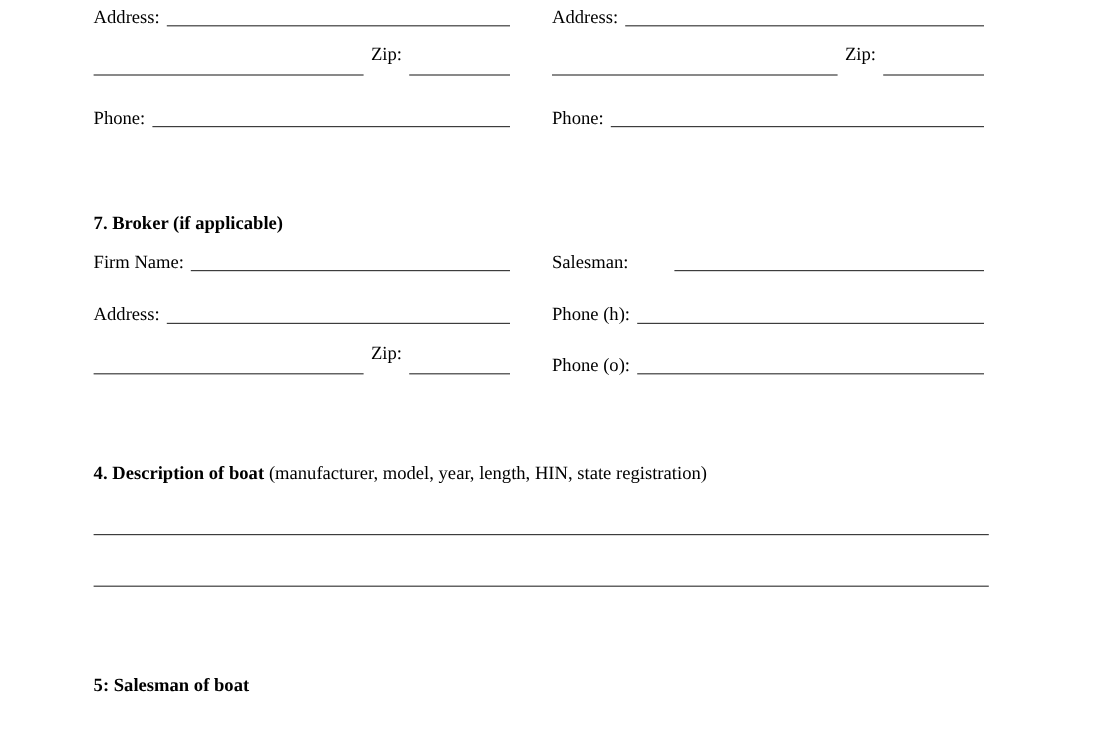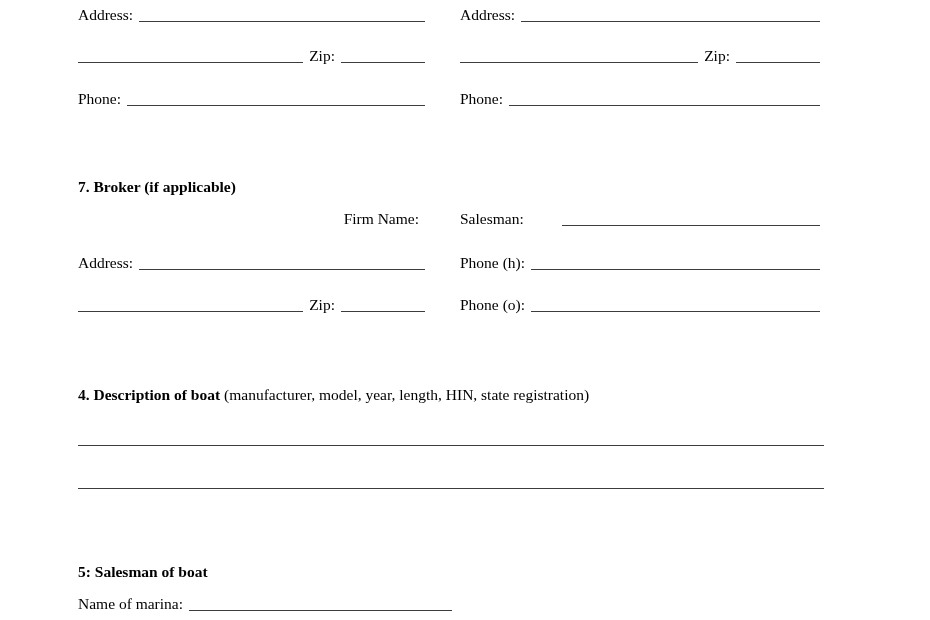--- a/index.html
+++ b/index.html
@@ -21,21 +21,21 @@
     white-space:nowrap;
   }
   .lbl{margin-right:6px;}
   .blank{
     flex:1 1 auto;
     border-bottom:1.6px solid #3d3d3d;
     margin-bottom:2px;
     height:0;
   }
   .blank.short{flex:0 0 auto;width:84px;}
-  .zip-lbl{margin:0 6px;}
+  .zip-lbl{margin:10px 6px;}
   .heading{
     position:absolute;
     font-weight:bold;
     line-height:19px;
     white-space:nowrap;
   }
   .heading .note{font-weight:normal;margin-left:4px;}
   .rule{
     position:absolute;
     left:78px;
@@ -75,21 +75,21 @@
     <span class="zip-lbl">Zip:</span>
     <span class="blank short"></span>
   </div>
   <div class="row colR" style="top:89px;">
     <span class="lbl">Phone:</span>
     <span class="blank"></span>
   </div>
 
   <div class="heading" style="left:78px;top:177px;">7. Broker (if applicable)</div>
 
-  <div class="row colL" style="top:209px;flex-direction:column;">
+  <div class="row colL" style="top:209px;">
     <span class="lbl">Firm Name:</span>
     <span class="blank"></span>
   </div>
   <div class="row colL" style="top:253px;">
     <span class="lbl">Address:</span>
     <span class="blank"></span>
   </div>
   <div class="row colL" style="top:295px;">
     <span class="blank"></span>
     <span class="zip-lbl">Zip:</span>
@@ -109,18 +109,14 @@
     <span class="blank"></span>
   </div>
 
   <div class="heading" style="left:78px;top:385px;text-align:right;">
     <span>4. Description of boat</span><span class="note">(manufacturer, model, year, length, HIN, state registration)</span>
   </div>
   <div class="rule" style="top:445px;"></div>
   <div class="rule" style="top:488px;"></div>
 
   <div class="heading" style="left:78px;top:562px;">5: Salesman of boat</div>
-  <div class="row" style="left:78px;width:374px;top:594px;">
-    <span class="lbl">Name of marina:</span>
-    <span class="blank"></span>
-  </div>
 
 </div>
 
 </body></html>

